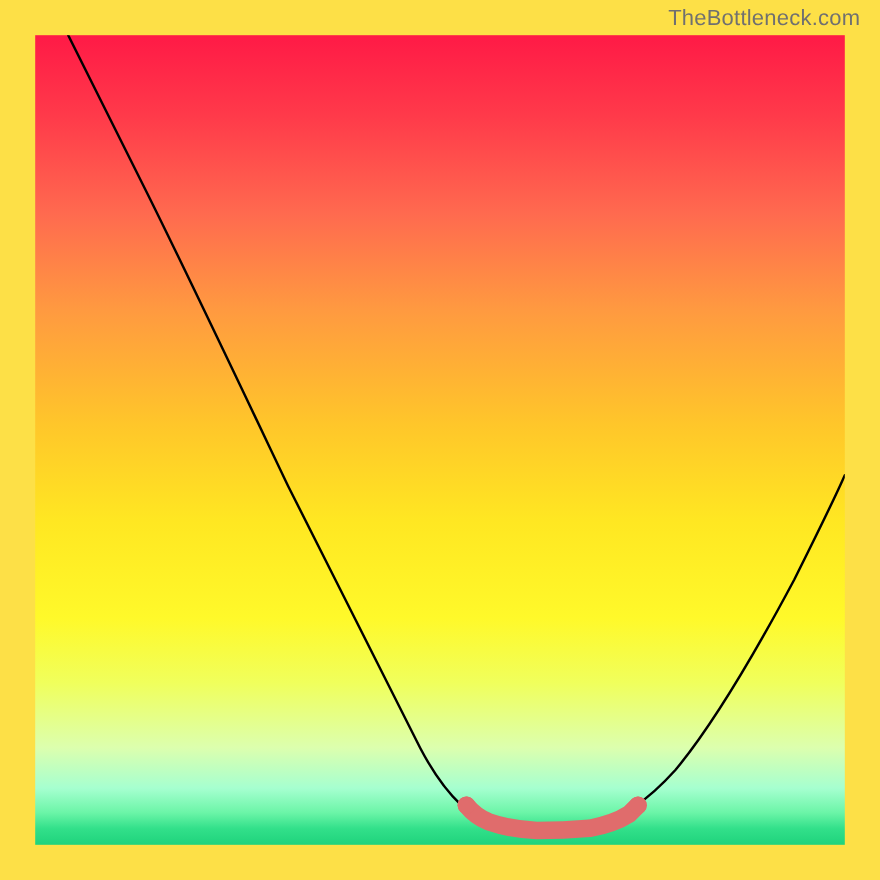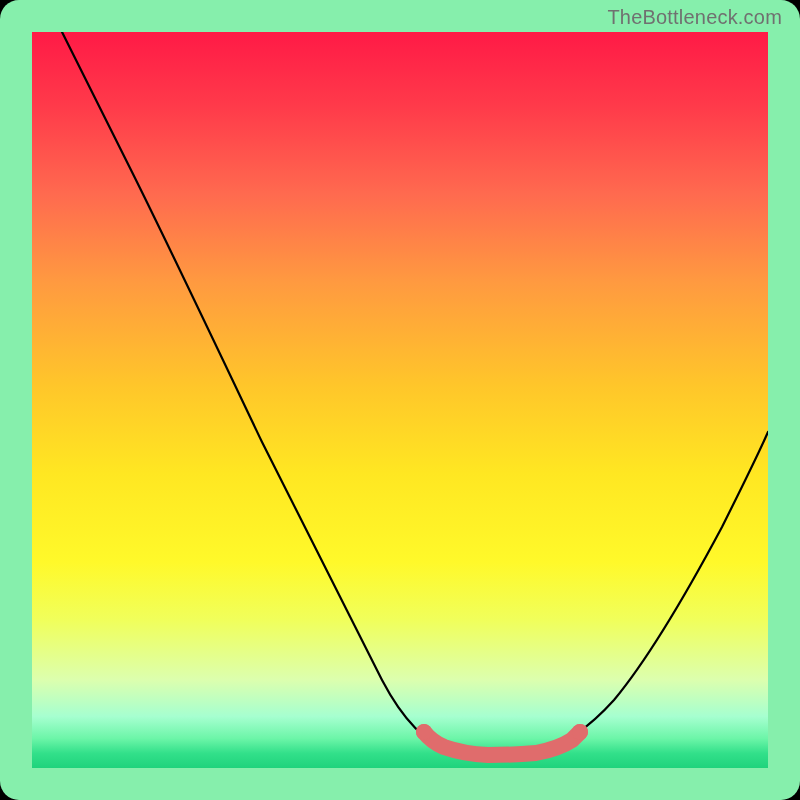--- a/index.html
+++ b/index.html
@@ -10,22 +10,21 @@
     background: #000;
     overflow: hidden;
     font-family: Arial, Helvetica, sans-serif;
   }
   .frame {
     position: absolute;
     left: 0;
     top: 0;
     width: 800px;
     height: 800px;
-    background: #86efac;
-    border-radius: 19px;
+    background: #fde047;
   }
   .plot {
     position: absolute;
     left: 32px;
     top: 32px;
     width: 736px;
     height: 736px;
     background: linear-gradient(
       to bottom,
       #ff1a46 0%,

